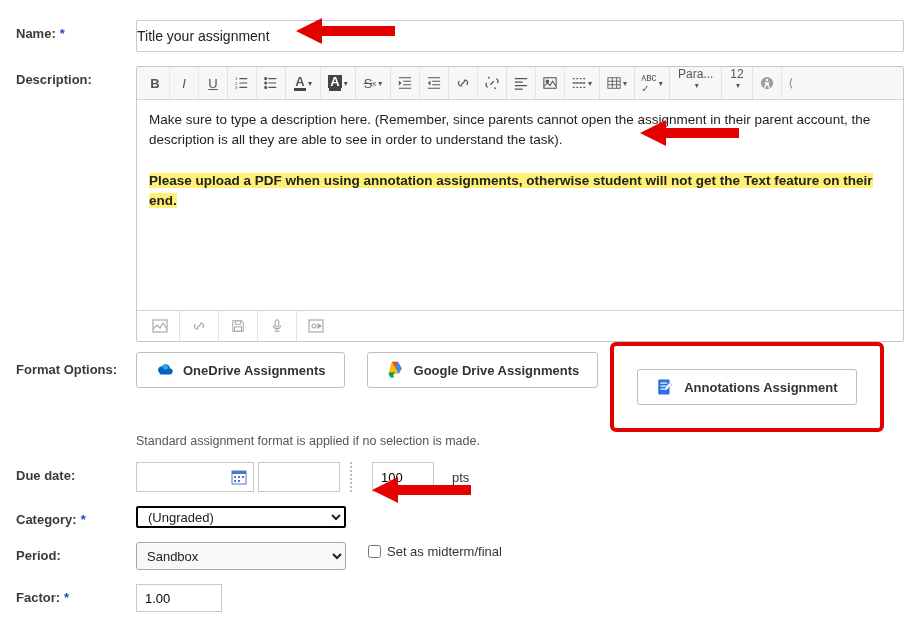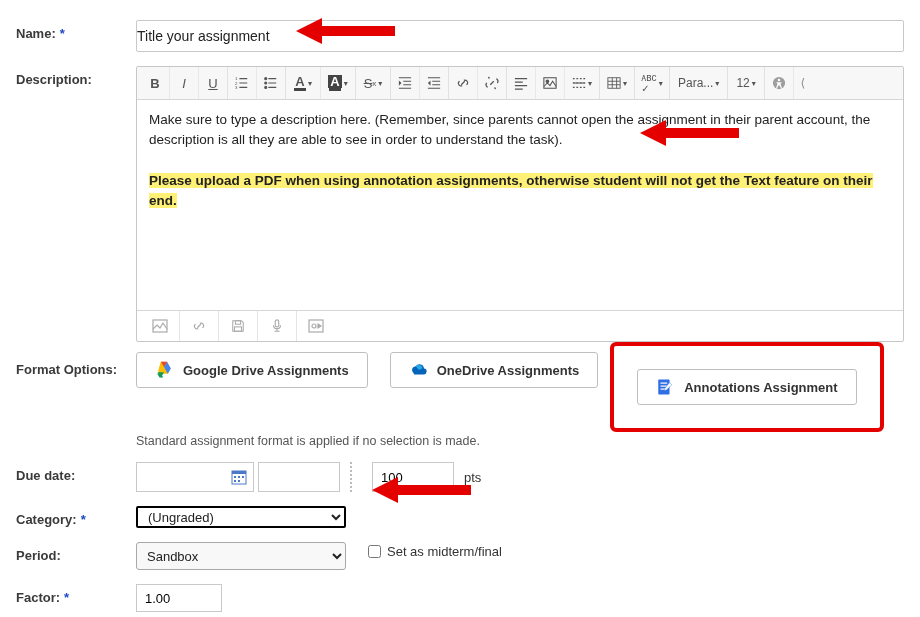--- a/index.html
+++ b/index.html
@@ -65,20 +65,21 @@
     border-right:1px solid #e8e8e8;
     background:#f7f7f7;
   }
   .tb-btn:last-child{border-right:none;}
   .tb-btn svg{width:14px;height:14px;}
   .tb-caret{font-size:8px;margin-left:2px;color:#555;}
   .tb-text-btn{
     height:32px;display:flex;align-items:center;padding:0 8px;
     font-size:12px;color:#555;border-right:1px solid #e1e1e1;
     cursor:pointer;
+    flex-direction:column;
   }
   .editor-body{
     padding:10px 12px;
     min-height:190px;
     font-size:13.5px;
     line-height:1.5;
     color:#222;
   }
   .editor-body .hl{
     background:#fff176;
@@ -121,24 +122,24 @@
     padding:0 6px;
   }
   .time-input{
     width:82px;height:30px;border:1px solid #c9c9c9;box-sizing:border-box;margin-left:4px;background:#fff;
   }
   .pts-sep{
     display:inline-flex;height:30px;align-items:center;margin:0 10px;
     border-left:2px dotted #bcbcbc;
   }
   .pts-input{
-    width:82px;height:30px;border:1px solid #c9c9c9;text-align:left;
+    width:62px;height:30px;border:1px solid #c9c9c9;text-align:left;
     padding:5px 8px;box-sizing:border-box;font-size:13px;margin-left:10px;background:#fff;
   }
-  .pts-lbl{margin-left:10px;color:#333;text-align:right;}
+  .pts-lbl{margin-left:18px;color:#333;text-align:right;}
   
   .sel{
     height:28px;border:1px solid #888;background:#f4f4f4;border-radius:3px;
     padding:0 6px;font-size:13px;color:#222;
   }
   .category-sel{width:210px;height:22px;border:2px solid #000;background:#fff;border-radius:2px;}
   .period-sel{width:210px;border:1px solid #a8a8a8;background:#f8f8f8;}
   .chk-wrap{display:inline-flex;align-items:center;margin-left:18px;font-size:13px;color:#333;}
   .chk-wrap input{margin-right:6px;}
   .factor-input{
@@ -364,36 +365,36 @@
         </div>
       </div>
     </div>
   </div>
 
   <div class="row" style="align-items:flex-start;">
     <div class="label-col" style="padding-top:10px;">Format Options:</div>
     <div class="field-col">
       <div class="format-buttons">
         <button type="button" class="fmt-btn">
+          <svg class="ico" viewBox="0 0 24 16">
+              <path fill="#0364b8" d="M6 12a5 5 0 0 1 3-9 6 6 0 0 1 11 3 4 4 0 0 1-1 8H7a4 4 0 0 1-1-2z"></path>
+              <path fill="#28a8ea" d="M9 3a5 5 0 0 1 9 3l-5 2z"></path>
+            </svg>
+          <span>OneDrive Assignments</span>
+        </button>
+        <button type="button" class="fmt-btn">
           <svg class="ico" viewBox="0 0 24 24">
               <path fill="#0f9d58" d="M4 15l4 7H3l-3-5z" transform="translate(3 0)"></path>
               <path fill="#fbbc04" d="M8 1h8l5 9-4 7H4z" transform="translate(0 0)"></path>
               <path fill="#4285f4" d="M16 1l5 9-4 7-5-9z"></path>
               <path fill="#0f9d58" d="M3.5 15L8 22l4-7z"></path>
               <path fill="#fbbc04" d="M8 1l-4.5 14L8 8z"></path>
               <path fill="#ea4335" d="M8 1h8l-4 7z"></path>
             </svg>
           <span>Google Drive Assignments</span>
-        </button>
-        <button type="button" class="fmt-btn">
-          <svg class="ico" viewBox="0 0 24 16">
-              <path fill="#0364b8" d="M6 12a5 5 0 0 1 3-9 6 6 0 0 1 11 3 4 4 0 0 1-1 8H7a4 4 0 0 1-1-2z"></path>
-              <path fill="#28a8ea" d="M9 3a5 5 0 0 1 9 3l-5 2z"></path>
-            </svg>
-          <span>OneDrive Assignments</span>
         </button>
         <div class="highlight-box">
           <button type="button" class="fmt-btn">
             <svg class="ico" viewBox="0 0 24 24">
                 <rect x="3" y="2" width="15" height="20" rx="1" fill="#2f6fe3"></rect>
                 <rect x="6" y="6" width="9" height="1.6" fill="#fff"></rect>
                 <rect x="6" y="10" width="9" height="1.6" fill="#fff"></rect>
                 <rect x="6" y="14" width="6" height="1.6" fill="#fff"></rect>
                 <path d="M18 6l3 3-7 7-3 .8.8-3z" fill="#fff" stroke="#2f6fe3" stroke-width="0.6"></path>
               </svg>

